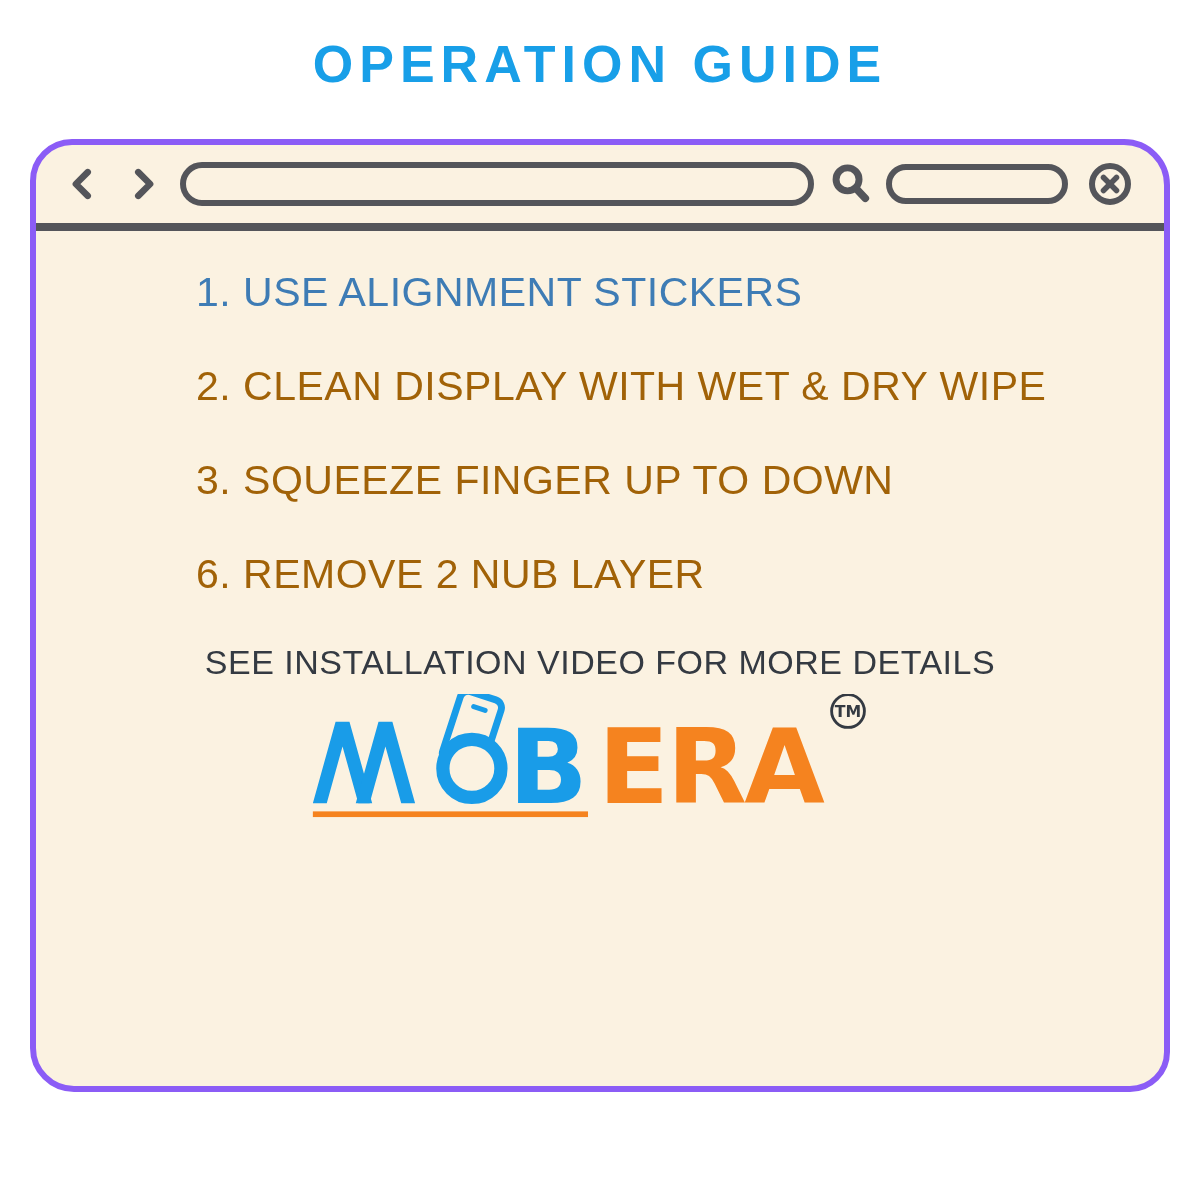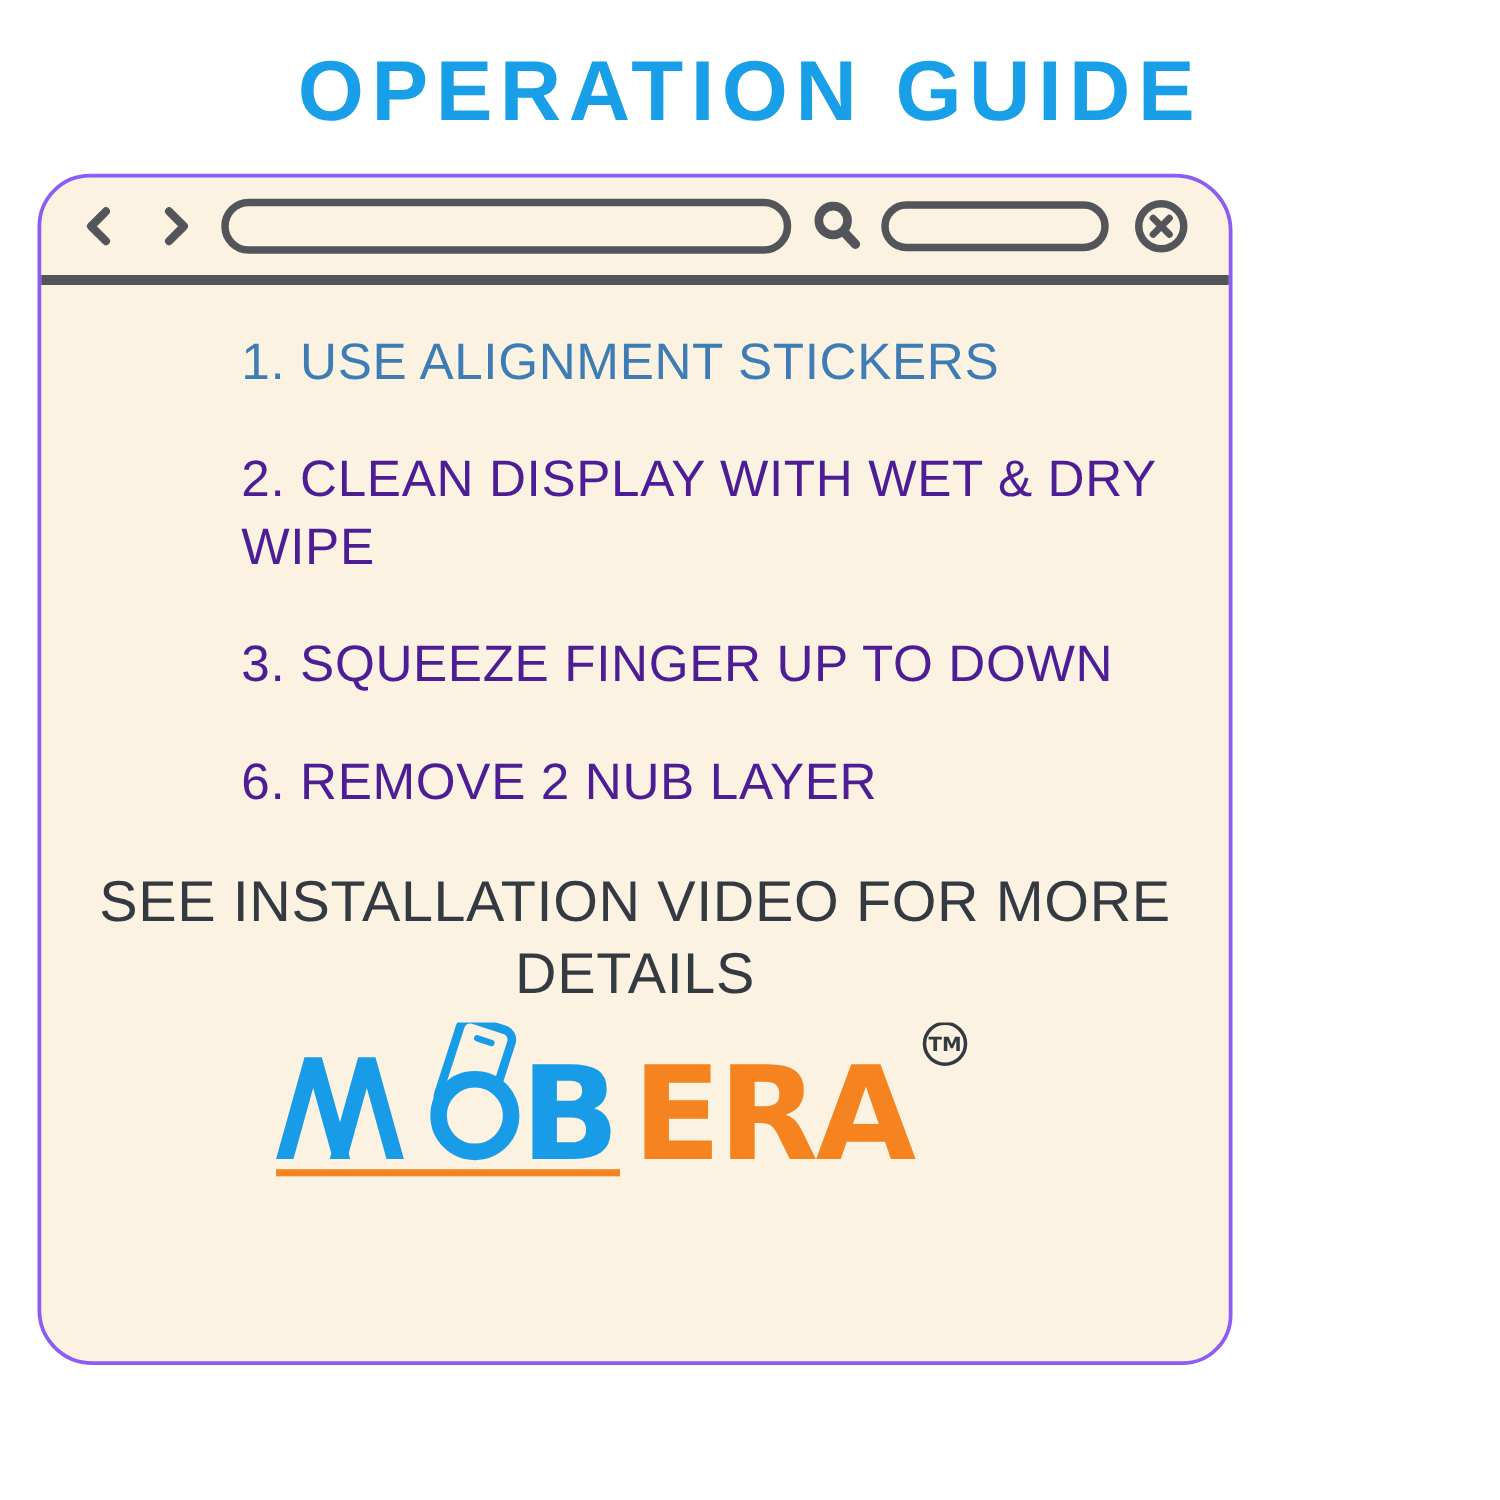--- a/index.html
+++ b/index.html
@@ -3,27 +3,27 @@
 <meta charset="utf-8">
 <style>
   html,body{margin:0;padding:0;}
   body{
     width:1200px;height:1200px;background:#ffffff;
     font-family:"Liberation Sans", sans-serif;
     position:relative;overflow:hidden;
   }
   .title{
     margin:0;padding-top:34px;text-align:center;
-    font-size:68px;font-weight:bold;letter-spacing:6px;
+    font-size:52px;font-weight:bold;letter-spacing:6px;
     color:#189fe8;
   }
   .window{
-    position:absolute;left:30px;top:139px;width:956px;height:953px;
+    position:absolute;left:30px;top:139px;width:1140px;height:953px;
     box-sizing:border-box;background:#fbf2e1;
-    border:3px solid #8b5cf6;
+    border:6px solid #8b5cf6;
     border-radius:42px 46px 40px 44px;
   }
   .toolbar{
     height:86px;box-sizing:border-box;
     border-bottom:8px solid #54555a;
     display:flex;align-items:center;
     padding:0 30px 0 28px;
   }
   .icon-btn{display:inline-flex;align-items:center;justify-content:center;}
   .icon-btn svg{display:block;}
@@ -36,24 +36,24 @@
     border:6px solid #54555a;border-radius:21px;background:transparent;
   }
   .content{padding:0;}
   .steps{padding:34px 20px 0 160px;}
   .step{
     margin:0 0 40px 0;max-width:942px;
     font-size:41px;line-height:1.32;letter-spacing:0.5px;
     font-weight:normal;
   }
   .step.blue{color:#3e7cb5;}
-  .step.orange{color:#4c1d95;}
+  .step.orange{color:#a16207;}
   .footer-note{
     margin:0;text-align:center;
-    font-size:46px;line-height:1.25;letter-spacing:0.5px;
+    font-size:34px;line-height:1.25;letter-spacing:0.5px;
     color:#343a42;
   }
   .logo{display:flex;justify-content:center;margin-top:10px;}
   .logo svg{display:block;}
   .logo text{font-family:"DejaVu Sans","Liberation Sans",sans-serif;font-weight:bold;}
   .chev{stroke:#54555a;stroke-width:5.5;fill:none;stroke-linecap:round;stroke-linejoin:round;}
   .chrome-stroke{stroke:#54555a;fill:none;stroke-linecap:round;}
 </style>
 </head>
 <body>

